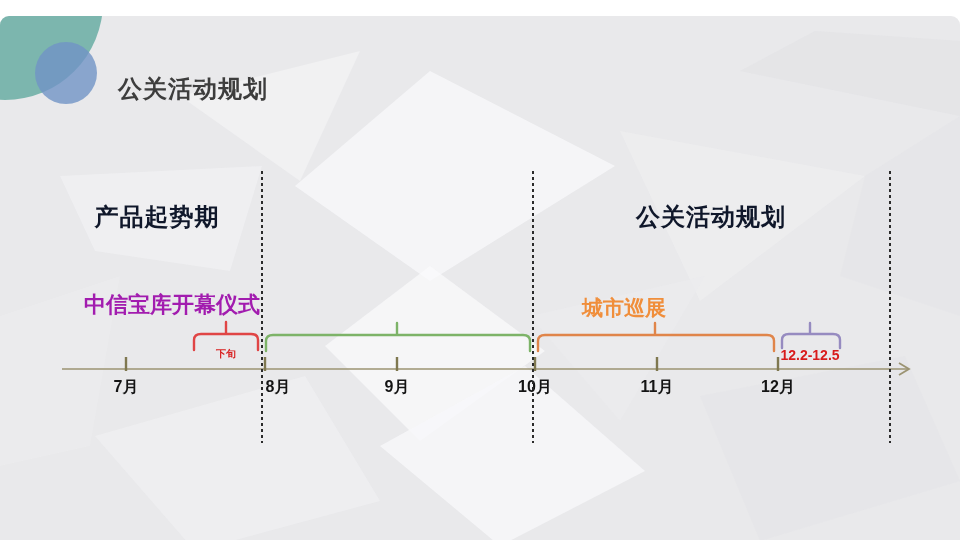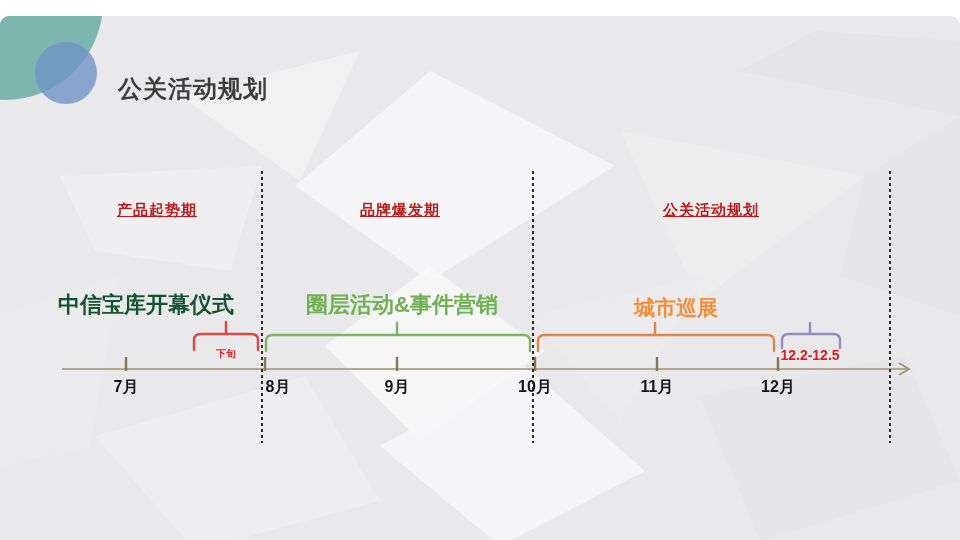--- a/index.html
+++ b/index.html
@@ -15,31 +15,31 @@
   #circle-teal{left:-93px;top:-112px;width:196px;height:196px;background:#7cb6ae;}
   #circle-blue{left:35px;top:26px;width:62px;height:62px;background:#7094c5;opacity:.8;}
   
   #page-title{
     position:absolute;left:118px;top:57px;z-index:2;
     font-size:24px;font-weight:bold;color:#3d3d3d;letter-spacing:1px;
   }
   
   .phase{
     position:absolute;top:185px;transform:translateX(-50%);z-index:2;
-    font-size:15px;font-weight:bold;color:#b91c1c;letter-spacing:1px;white-space:nowrap;text-decoration:underline;
+    font-size:24px;font-weight:bold;color:#0f172a;letter-spacing:1px;white-space:nowrap;
   }
   #phase-1{left:157px;} #phase-2{left:400px;} #phase-3{left:711px;}
   
   .event-label{
     position:absolute;transform:translateX(-50%);z-index:2;
     font-weight:bold;white-space:nowrap;
   }
-  #event-red{left:146px;top:274px;font-size:22px;color:#14532d;}
+  #event-red{left:172px;top:274px;font-size:22px;color:#a21caf;}
   #event-green{left:402px;top:274px;font-size:22px;color:#6fb052;}
-  #event-orange{left:676px;top:278px;font-size:21px;color:#f08e3b;font-family:Liberation Serif, serif;}
+  #event-orange{left:624px;top:278px;font-size:21px;color:#f08e3b;font-family:Liberation Serif, serif;}
   #event-purple{left:812px;top:278px;font-size:21px;color:#8172ad;}
   
   .brace{position:absolute;z-index:2;}
   .brace path{fill:none;stroke-width:2.4;stroke-linecap:round;stroke-linejoin:round;}
   #brace-red{left:192px;top:303px;} #brace-red path{stroke:#e04545;}
   #brace-green{left:264px;top:304px;} #brace-green path{stroke:#7db368;}
   #brace-orange{left:536px;top:304px;} #brace-orange path{stroke:#e0854a;}
   #brace-purple{left:780px;top:305px;} #brace-purple path{stroke:#968bc0;}
   
   .date-note{
@@ -80,25 +80,23 @@
     <polygon points="700,380 905,340 960,465 760,525" fill="#e5e5e8" opacity="0.6"></polygon>
     <polygon points="0,300 120,260 90,430 0,450" fill="#ececee" opacity="0.6"></polygon>
   </svg>
 
   <div class="circle" id="circle-teal"></div>
   <div class="circle" id="circle-blue"></div>
 
   <div id="page-title">公关活动规划</div>
 
   <div class="phase" id="phase-1">产品起势期</div>
-  <div class="phase" id="phase-2">品牌爆发期</div>
   <div class="phase" id="phase-3">公关活动规划</div>
 
   <div class="event-label" id="event-red">中信宝库开幕仪式</div>
-  <div class="event-label" id="event-green">圈层活动&amp;事件营销</div>
   <div class="event-label" id="event-orange">城市巡展</div>
 
   <svg class="brace" id="brace-red" width="68" height="34" viewBox="0 0 68 34">
     <path d="M2 31 L2 21 Q2 15 9 15 L34 15 M34 15 L34 3 M34 15 L59 15 Q66 15 66 21 L66 31"></path>
   </svg>
   <svg class="brace" id="brace-green" width="268" height="34" viewBox="0 0 268 34">
     <path d="M2 31 L2 21 Q2 15 9 15 L133 15 M133 15 L133 3 M133 15 L259 15 Q266 15 266 21 L266 31"></path>
   </svg>
   <svg class="brace" id="brace-orange" width="240" height="34" viewBox="0 0 240 34">
     <path d="M2 31 L2 21 Q2 15 9 15 L119 15 M119 15 L119 3 M119 15 L231 15 Q238 15 238 21 L238 31"></path>

